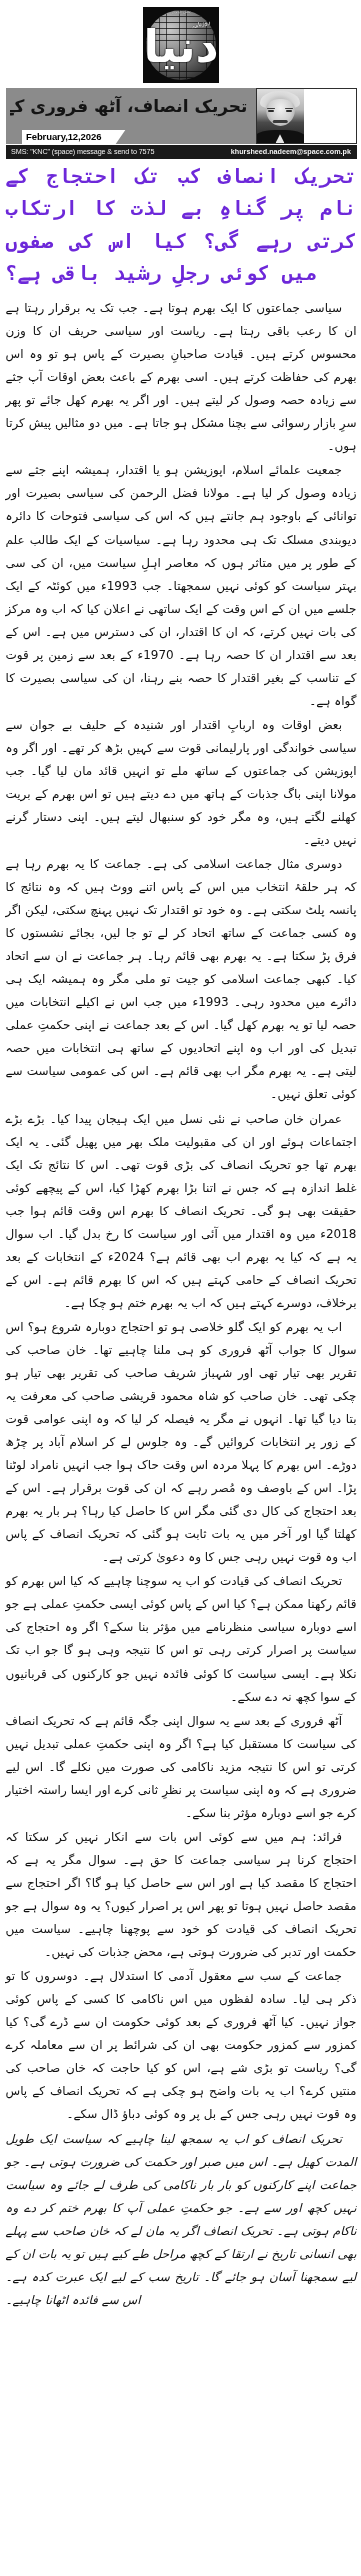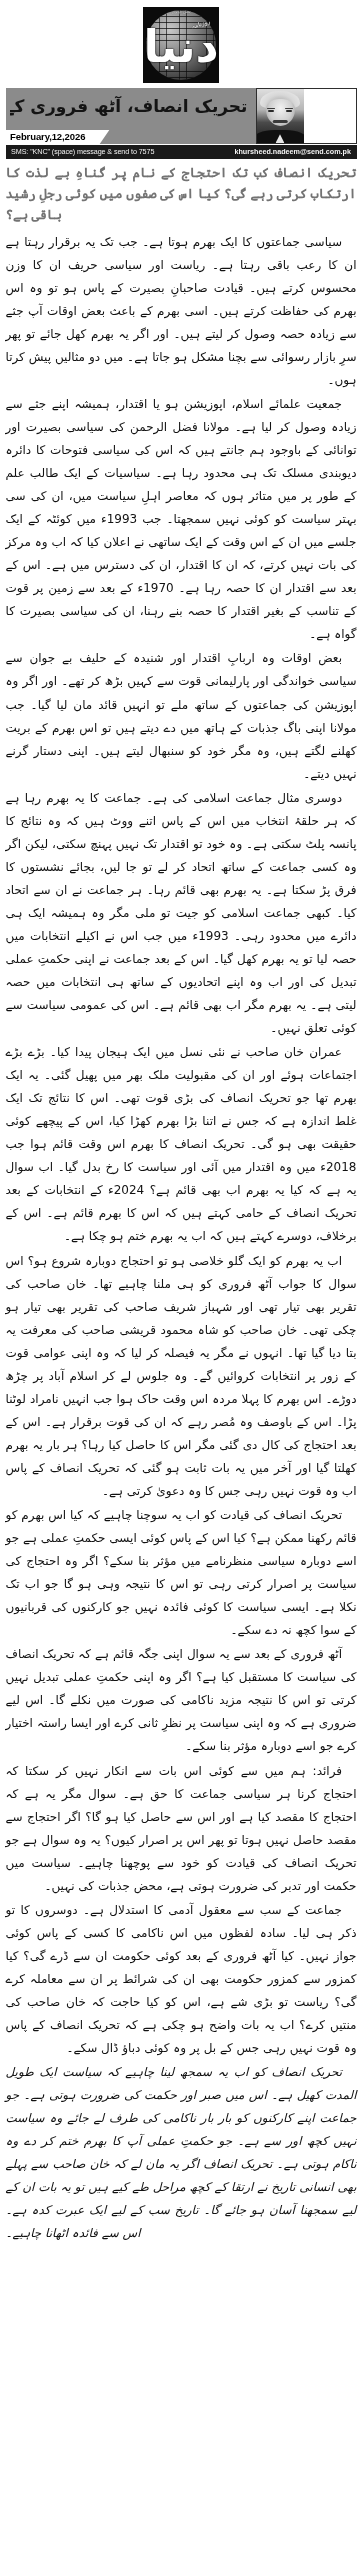--- a/index.html
+++ b/index.html
@@ -149,21 +149,21 @@
     font-size: 17px;
     line-height: 1.25;
     font-weight: 700;
     color: #141414;
     direction: rtl;
     white-space: nowrap;
     overflow: hidden;
   }
   .date-tab {
     position: absolute;
-    left: 0;
+    left: 16px;
     bottom: 0;
     height: 14.5px;
     min-width: 104px;
     background: #ffffff;
     color: #000;
     font-family: "Liberation Sans", sans-serif;
     font-size: 9.5px;
     font-weight: 700;
     letter-spacing: -0.1px;
     display: flex;
@@ -318,25 +318,25 @@
 
   
   .article {
     width: 351px;
     margin: 3.3px auto 0 auto;
     direction: rtl;
     text-align: justify;
     text-align-last: right;
   }
   .lede {
-    font-family: Liberation Serif, serif;
-    font-size: 13px;
+    font-family: Liberation Mono, monospace;
+    font-size: 20px;
     line-height: 1.62;
     font-weight: 700;
-    color: #737373;
+    color: #6d28d9;
     margin: 3.3px 0 5.6px 0;
     direction: rtl;
     text-align: justify;
     text-align-last: left;
   }
   .para {
     font-family: "DejaVu Sans", sans-serif;
     font-size: 12px;
     line-height: 1.92;
     color: #121212;
@@ -389,21 +389,21 @@
         <div class="author-rule"></div>
         <div class="author-sign">خورشید ندیم</div>
       </div>
     </div>
 
     <div class="date-tab">February,12,2026</div>
   </div>
 
   <div class="sms-bar">
     <span class="sms-left">SMS: "KNC" (space) message &amp; send to 7575</span>
-    <span class="sms-right">khursheed.nadeem@send.com.pk</span>
+    <span class="sms-right">khursheed.nadeem@space.com.pk</span>
   </div>
 
   <div class="article">
     <p class="lede">تحریک انصاف کب تک احتجاج کے نام پر گناہِ بے لذت کا ارتکاب کرتی رہے گی؟ کیا اس کی صفوں میں کوئی رجلِ رشید باقی ہے؟</p>
     <div id="paras">
         <p class="para">سیاسی جماعتوں کا ایک بھرم ہوتا ہے۔ جب تک یہ برقرار رہتا ہے ان کا رعب باقی رہتا ہے۔ ریاست اور سیاسی حریف ان کا وزن محسوس کرتے ہیں۔ قیادت صاحبانِ بصیرت کے پاس ہو تو وہ اس بھرم کی حفاظت کرتے ہیں۔ اسی بھرم کے باعث بعض اوقات آپ جثے سے زیادہ حصہ وصول کر لیتے ہیں۔ اور اگر یہ بھرم کھل جائے تو پھر سرِ بازار رسوائی سے بچنا مشکل ہو جاتا ہے۔ میں دو مثالیں پیش کرتا ہوں۔</p>
         <p class="para">جمعیت علمائے اسلام، اپوزیشن ہو یا اقتدار، ہمیشہ اپنے جثے سے زیادہ وصول کر لیا ہے۔ مولانا فضل الرحمن کی سیاسی بصیرت اور توانائی کے باوجود ہم جانتے ہیں کہ اس کی سیاسی فتوحات کا دائرہ دیوبندی مسلک تک ہی محدود رہا ہے۔ سیاسیات کے ایک طالب علم کے طور پر میں متاثر ہوں کہ معاصر اہلِ سیاست میں، ان کی سی بہتر سیاست کو کوئی نہیں سمجھتا۔ جب 1993ء میں کوئٹہ کے ایک جلسے میں ان کے اس وقت کے ایک ساتھی نے اعلان کیا کہ اب وہ مرکز کی بات نہیں کرتے، کہ ان کا اقتدار، ان کی دسترس میں ہے۔ اس کے بعد سے اقتدار ان کا حصہ رہا ہے۔ 1970ء کے بعد سے زمین پر قوت کے تناسب کے بغیر اقتدار کا حصہ بنے رہنا، ان کی سیاسی بصیرت کا گواہ ہے۔</p>
         <p class="para">بعض اوقات وہ اربابِ اقتدار اور شنیدہ کے حلیف بے جوان سے سیاسی خواندگی اور پارلیمانی قوت سے کہیں بڑھ کر تھے۔ اور اگر وہ اپوزیشن کی جماعتوں کے ساتھ ملے تو انہیں قائد مان لیا گیا۔ جب مولانا اپنی باگ جذبات کے ہاتھ میں دے دیتے ہیں تو اس بھرم کے بریت کھلنے لگتے ہیں، وہ مگر خود کو سنبھال لیتے ہیں۔ اپنی دستار گرنے نہیں دیتے۔</p>
         <p class="para">دوسری مثال جماعت اسلامی کی ہے۔ جماعت کا یہ بھرم رہا ہے کہ ہر حلقۂ انتخاب میں اس کے پاس اتنے ووٹ ہیں کہ وہ نتائج کا پانسہ پلٹ سکتی ہے۔ وہ خود تو اقتدار تک نہیں پہنچ سکتی، لیکن اگر وہ کسی جماعت کے ساتھ اتحاد کر لے تو جا لیں، بجائے نشستوں کا فرق پڑ سکتا ہے۔ یہ بھرم بھی قائم رہا۔ ہر جماعت نے ان سے اتحاد کیا۔ کبھی جماعت اسلامی کو جیت تو ملی مگر وہ ہمیشہ ایک ہی دائرے میں محدود رہی۔ 1993ء میں جب اس نے اکیلے انتخابات میں حصہ لیا تو یہ بھرم کھل گیا۔ اس کے بعد جماعت نے اپنی حکمتِ عملی تبدیل کی اور اب وہ اپنے اتحادیوں کے ساتھ ہی انتخابات میں حصہ لیتی ہے۔ یہ بھرم مگر اب بھی قائم ہے۔ اس کی عمومی سیاست سے کوئی تعلق نہیں۔</p>
         <p class="para">عمران خان صاحب نے نئی نسل میں ایک ہیجان پیدا کیا۔ بڑے بڑے اجتماعات ہوئے اور ان کی مقبولیت ملک بھر میں پھیل گئی۔ یہ ایک بھرم تھا جو تحریک انصاف کی بڑی قوت تھی۔ اس کا نتائج تک ایک غلط اندازہ ہے کہ جس نے اتنا بڑا بھرم کھڑا کیا، اس کے پیچھے کوئی حقیقت بھی ہو گی۔ تحریک انصاف کا بھرم اس وقت قائم ہوا جب 2018ء میں وہ اقتدار میں آئی اور سیاست کا رخ بدل گیا۔ اب سوال یہ ہے کہ کیا یہ بھرم اب بھی قائم ہے؟ 2024ء کے انتخابات کے بعد تحریک انصاف کے حامی کہتے ہیں کہ اس کا بھرم قائم ہے۔ اس کے برخلاف، دوسرے کہتے ہیں کہ اب یہ بھرم ختم ہو چکا ہے۔</p>

